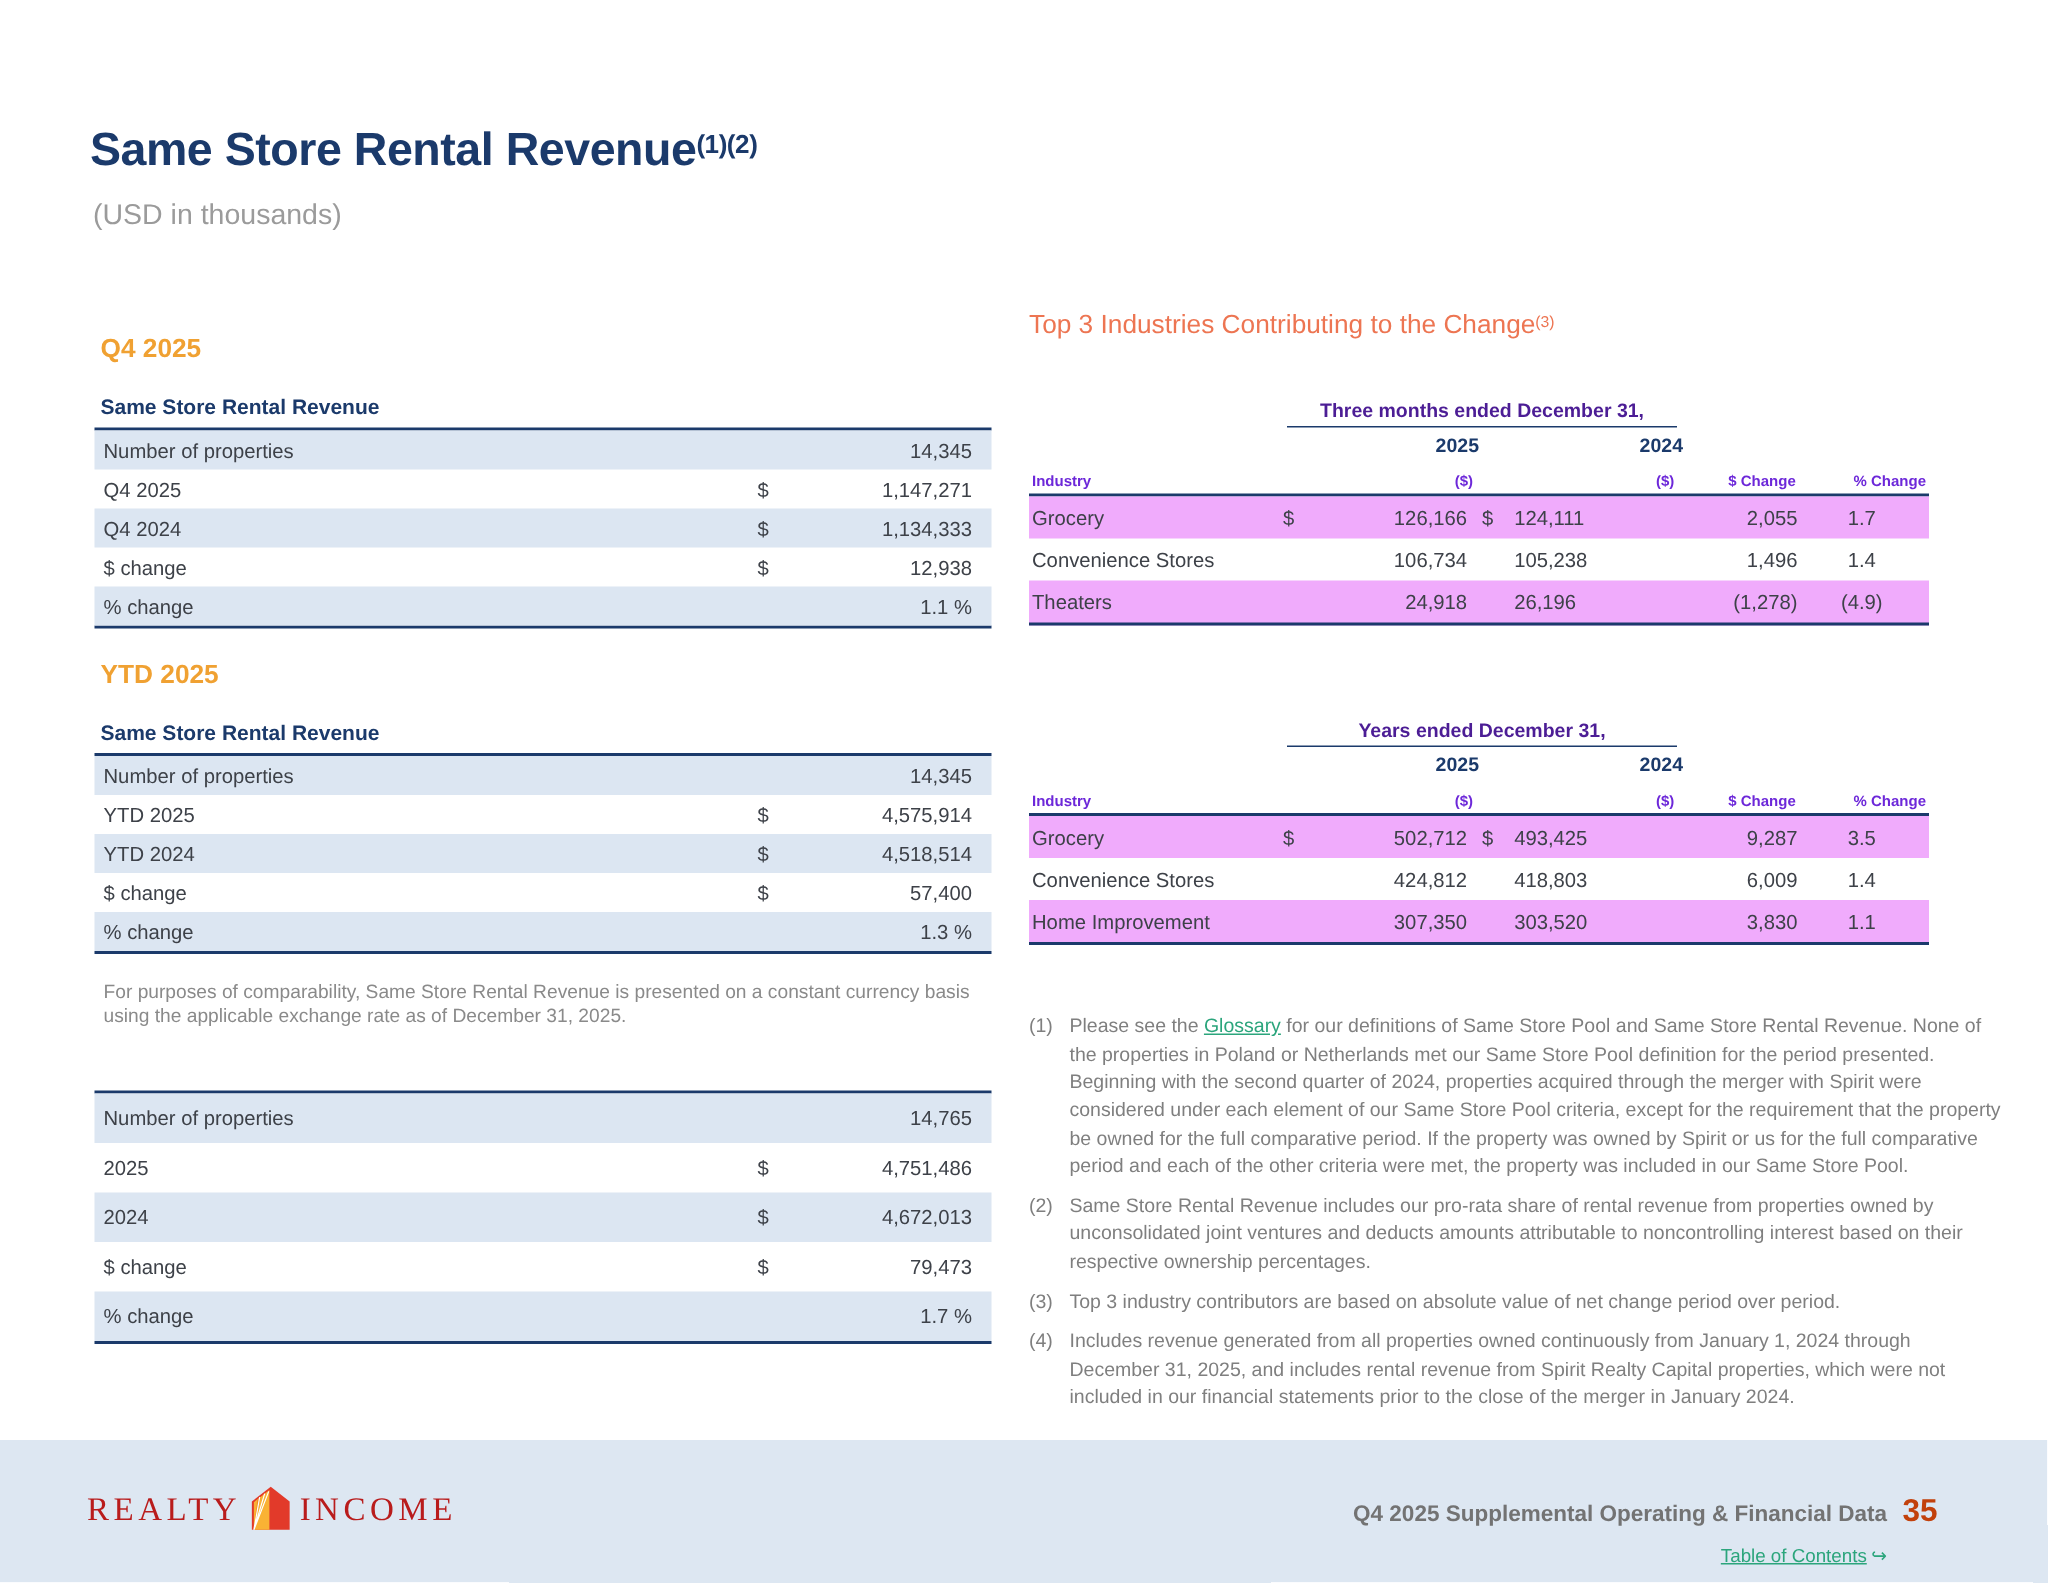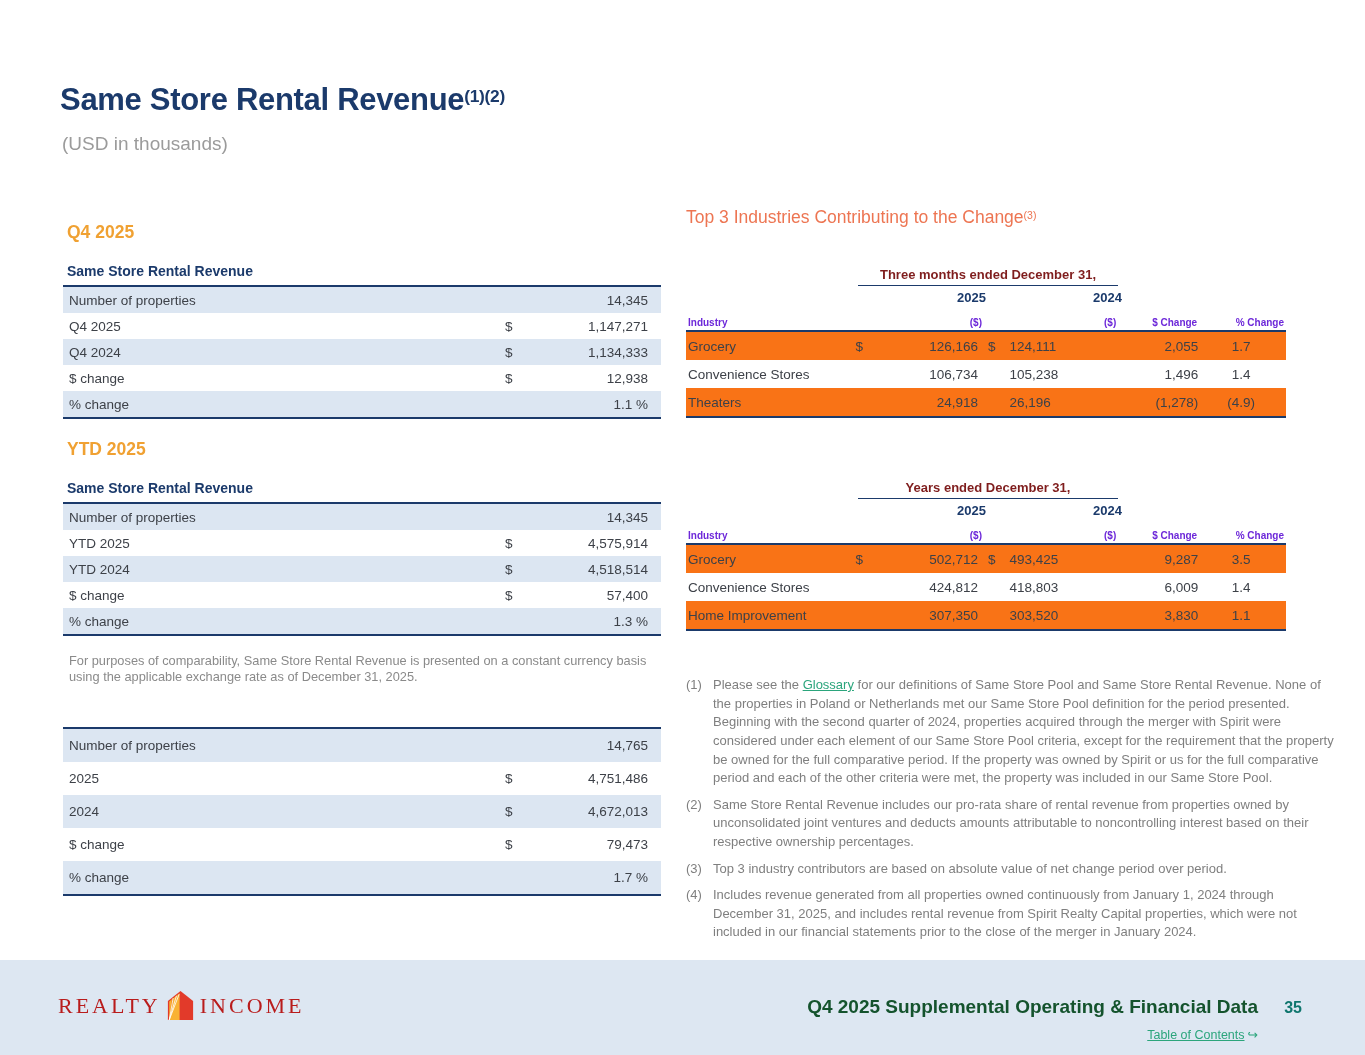--- a/index.html
+++ b/index.html
@@ -29,31 +29,31 @@
   .sstable.tall .ssrow{height:33px;}
 
   
   .col-right{position:absolute;left:686px;top:205px;width:648px;}
   .heading-coral{font-size:17.5px;font-weight:normal;color:#ed7552;margin:0;line-height:20px;}
   .heading-coral sup{font-size:0.6em;vertical-align:0.4em;}
   .indtable{width:600px;margin-top:40px;}
   .indtable.second{margin-top:62px;}
   .ind-header{border-bottom:2.5px solid #1b3a6b;}
   .ind-period-row{height:21px;}
-  .ind-period{margin-left:172px;width:260px;text-align:center;font-size:13px;font-weight:bold;color:#7f1d1d;
+  .ind-period{margin-left:172px;width:260px;text-align:center;font-size:13px;font-weight:bold;color:#4c1d95;
               border-bottom:1.5px solid #1b3a6b;padding-bottom:3px;}
   .ind-years-row{display:flex;height:19px;font-size:13px;font-weight:bold;color:#1b3a6b;margin-top:2px;}
   .ind-cols-row{display:flex;height:19px;font-size:10px;font-weight:bold;color:#6d28d9;align-items:flex-end;padding-bottom:2px;}
   .sp-industry{width:172px;text-align:left;padding-left:2px;}
   .sp-y1{width:126px;text-align:right;padding-right:2px;}
   .sp-y2{width:134px;text-align:right;padding-right:2px;}
   .sp-dchg{width:80px;text-align:right;}
   .sp-pchg{width:88px;text-align:right;padding-right:2px;}
   .indrow{display:flex;align-items:center;height:28px;font-size:13.5px;}
-  .indrow.alt{background:#f97316;}
+  .indrow.alt{background:#f0abfc;}
   .ind-industry{width:172px;padding-left:2px;}
   .ind-cur{width:20px;}
   .ind-v{width:106px;text-align:right;padding-right:2px;}
   .ind-cur2{width:22px;padding-left:8px;}
   .ind-v2{width:112px;text-align:left;padding-right:2px;}
   .ind-dchg{width:80px;text-align:right;}
   .ind-pchg{width:88px;text-align:center;padding-right:2px;}
   .ind-bottom{border-bottom:2px solid #1b3a6b;}
 
   
@@ -63,22 +63,22 @@
   .fn-text{flex:1;}
   .glossary-link{color:#2ba57c;text-decoration:underline;cursor:pointer;}
 
   
   .footer{position:absolute;left:0;top:960px;width:1365px;height:95px;background:#dde7f2;}
   .logo{position:absolute;left:58px;top:30px;display:flex;align-items:center;}
   .logo-word{font-family:"Liberation Serif",serif;font-size:22px;letter-spacing:3px;color:#b91c1c;}
   .logo-icon{margin:0 6px;display:block;}
   .footer-right{position:absolute;right:63px;top:36px;display:flex;flex-direction:column;align-items:flex-end;}
   .fr-row1{display:flex;align-items:baseline;}
-  .doc-title{font-size:19px;font-weight:bold;color:#14532d;margin-left:16px;}
-  .page-num{width:44px;text-align:right;font-size:16px;font-weight:bold;color:#0f766e;}
+  .doc-title{font-size:15px;font-weight:bold;color:#737373;margin-left:16px;}
+  .page-num{width:44px;text-align:center;font-size:21px;font-weight:bold;color:#c2410c;}
   .toc{margin-top:9px;margin-right:44px;font-size:12.5px;color:#2ba57c;}
   .toc-text{text-decoration:underline;cursor:pointer;}
   .toc-arrow{text-decoration:none;margin-left:3px;}
 </style>
 </head>
 <body>
 
 <div class="page">
 
   <div class="title"><span>Same Store Rental Revenue</span><sup>(1)(2)</sup></div>

